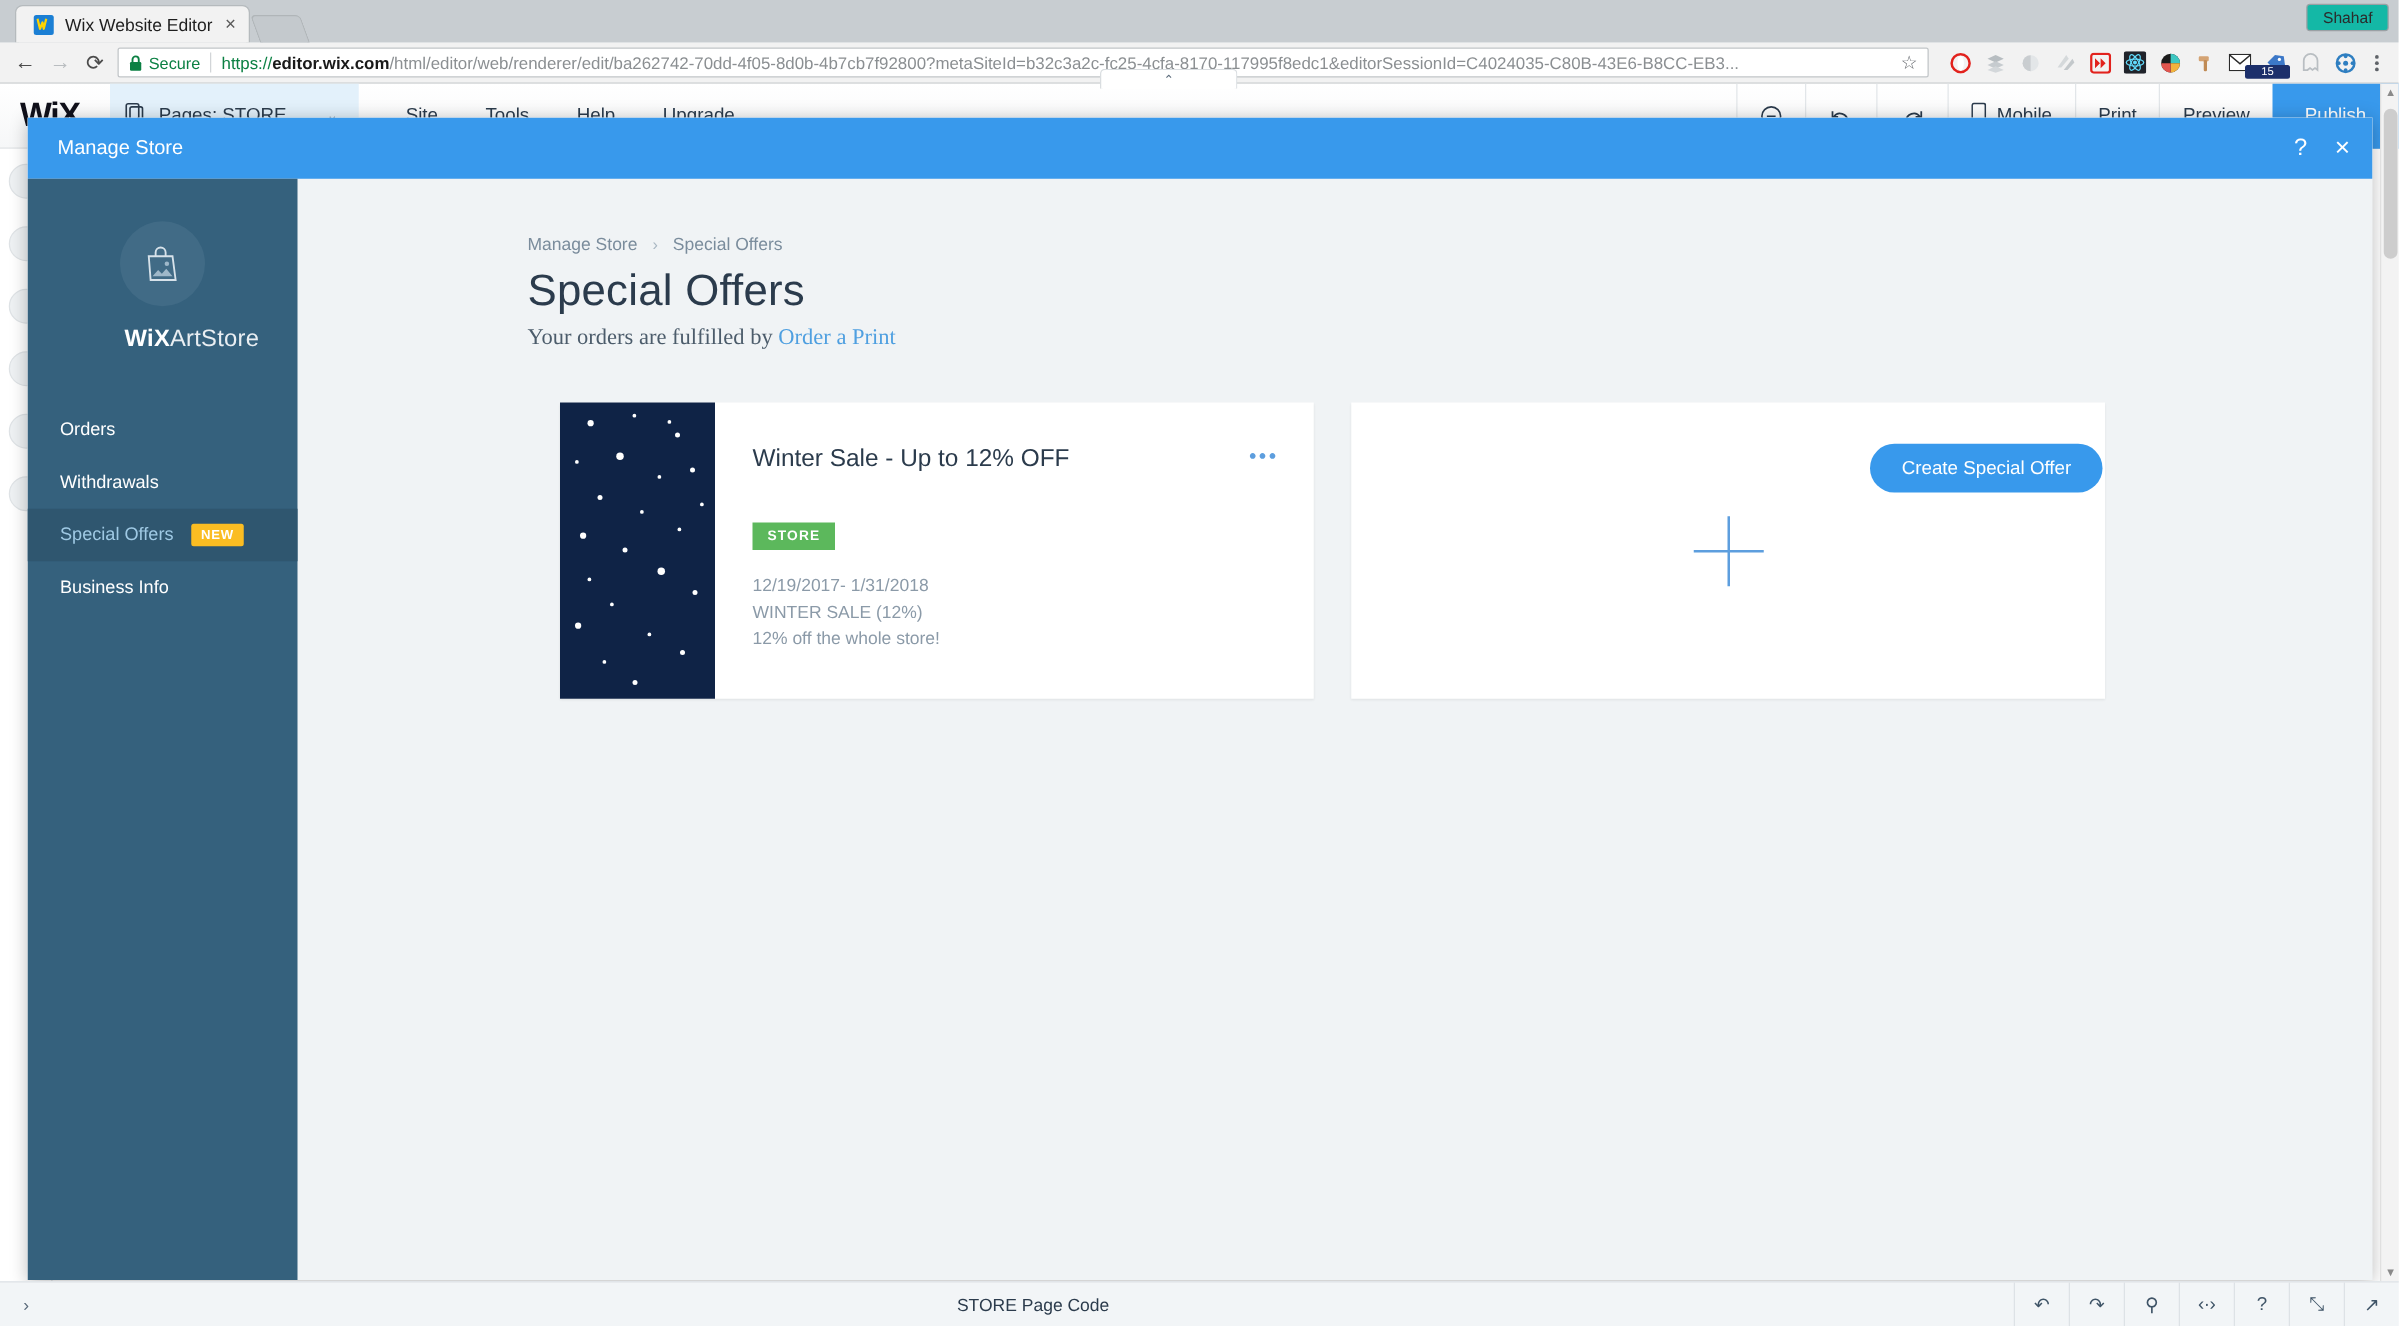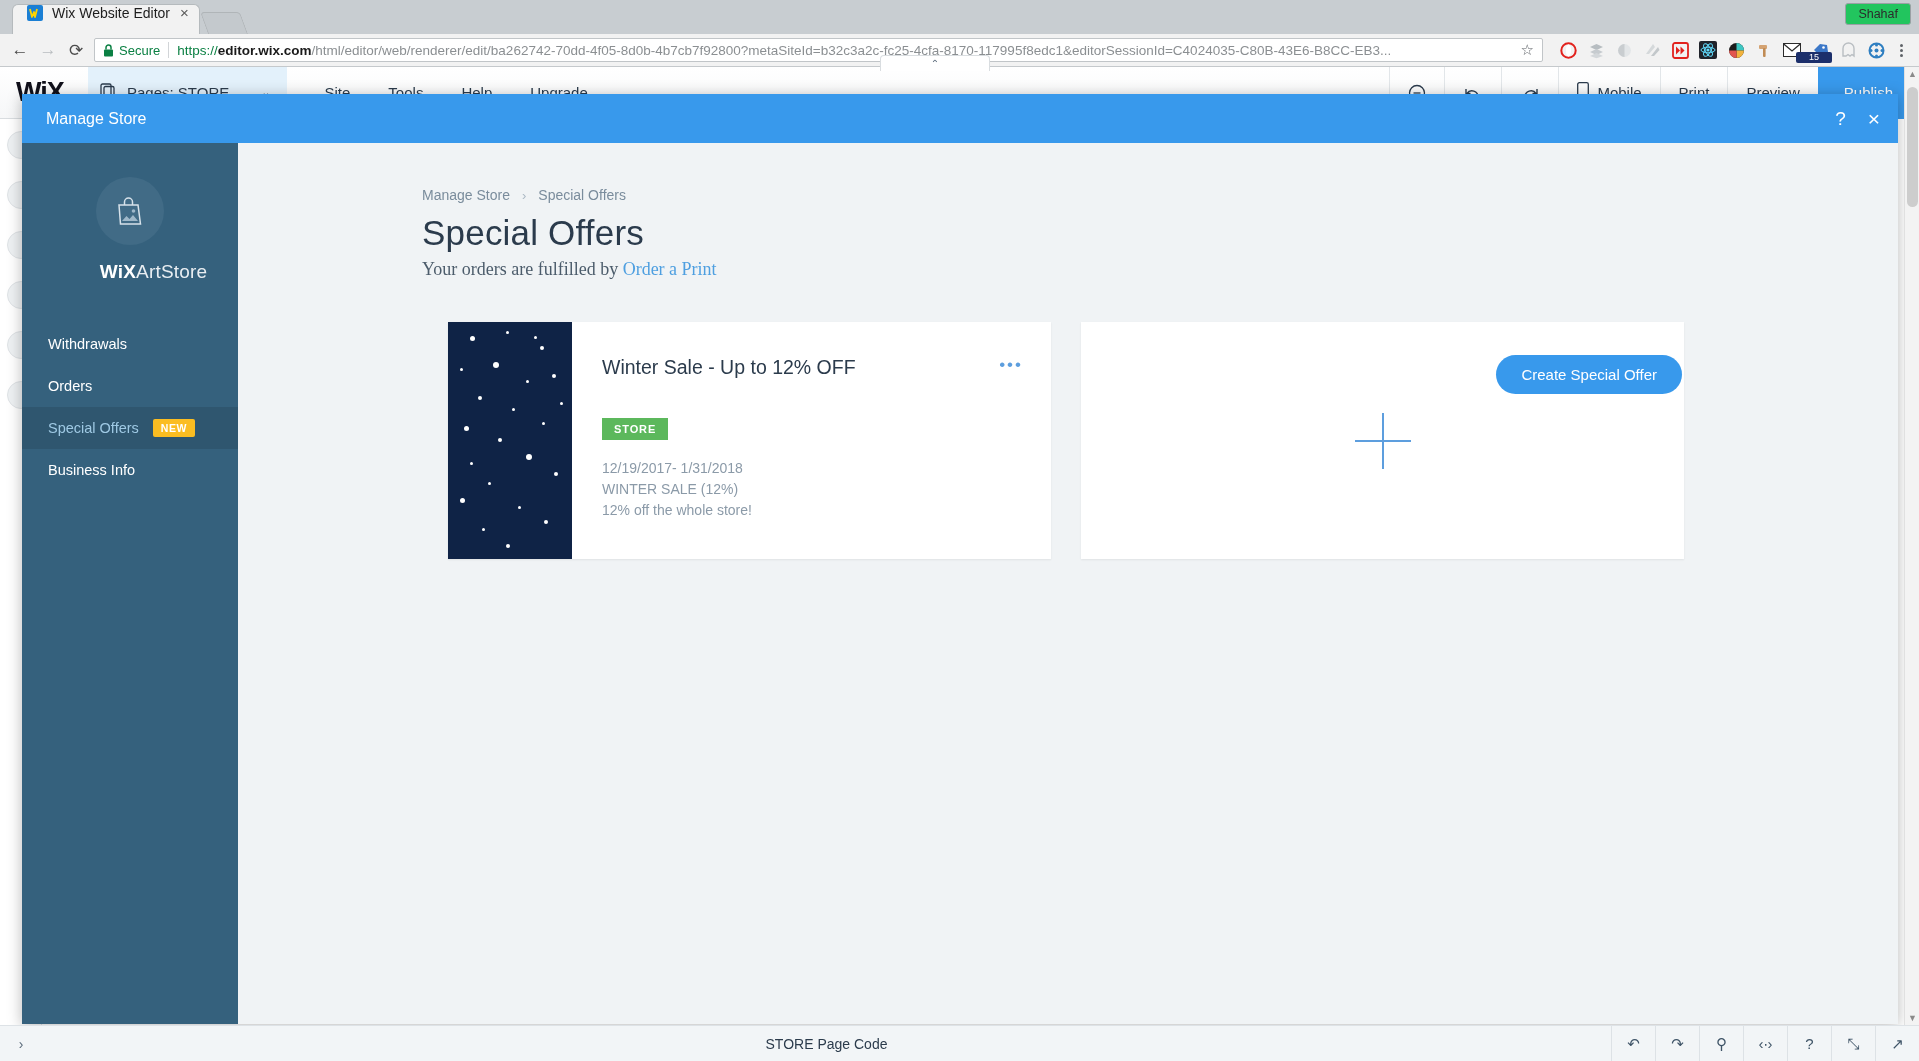--- a/index.html
+++ b/index.html
@@ -18,21 +18,21 @@
     position: relative;
     display: flex;
     align-items: flex-end;
   }
   .tab {
     height: 30px;
     background: #f2f2f2;
     border-top-left-radius: 6px;
     border-top-right-radius: 6px;
     display: flex;
-    align-items: flex-start;
+    align-items: center;
     padding: 0 10px 0 14px;
     margin-left: 12px;
     min-width: 180px;
     border: 1px solid #b5babd;
     border-bottom: none;
     position: relative;
   }
   .tab-favicon {
     width: 16px; height: 16px;
     background: #1b7fd4;
@@ -70,21 +70,21 @@
   .profile-chip {
     position: absolute;
     right: 8px; top: 3px;
     height: 22px;
     padding: 0 12px;
     border: 1px solid #9aa0a4;
     border-radius: 3px;
     font-size: 12.5px;
     color: #2b2b2b;
     display: flex; align-items: center;
-    background: #22c55e;
+    background: #14b8a6;
   }
 
   .chrome-toolbar {
     height: 33px;
     background: #f2f2f2;
     border-bottom: 1px solid #c5c9cc;
     display: flex;
     align-items: center;
     padding: 0 6px;
   }
@@ -529,24 +529,24 @@
             <path d="M4 10h19l2.5 19H5.5z" fill="none" stroke="#d7e2ea" stroke-width="1.5"></path>
             <path d="M9.5 10V7a4 4 0 018 0v3" fill="none" stroke="#d7e2ea" stroke-width="1.5"></path>
             <circle cx="18.5" cy="16" r="1.8" fill="#9fb8c9"></circle>
             <path d="M7 26l4.5-5 3 3 3.5-4 5 6z" fill="#9fb8c9"></path>
           </svg>
         </div>
         <div class="store-name"><b>WiX</b><span>ArtStore</span></div>
       </div>
       <div class="nav-list">
         <div class="nav-row">
-          <span>Withdrawals</span>
+          <span>Orders</span>
         </div>
         <div class="nav-row">
-          <span>Orders</span>
+          <span>Withdrawals</span>
         </div>
         <div class="nav-row active">
           <span>Special Offers</span>
           <span class="new-badge">NEW</span>
         </div>
         <div class="nav-row">
           <span>Business Info</span>
         </div>
       </div>
     </div>

